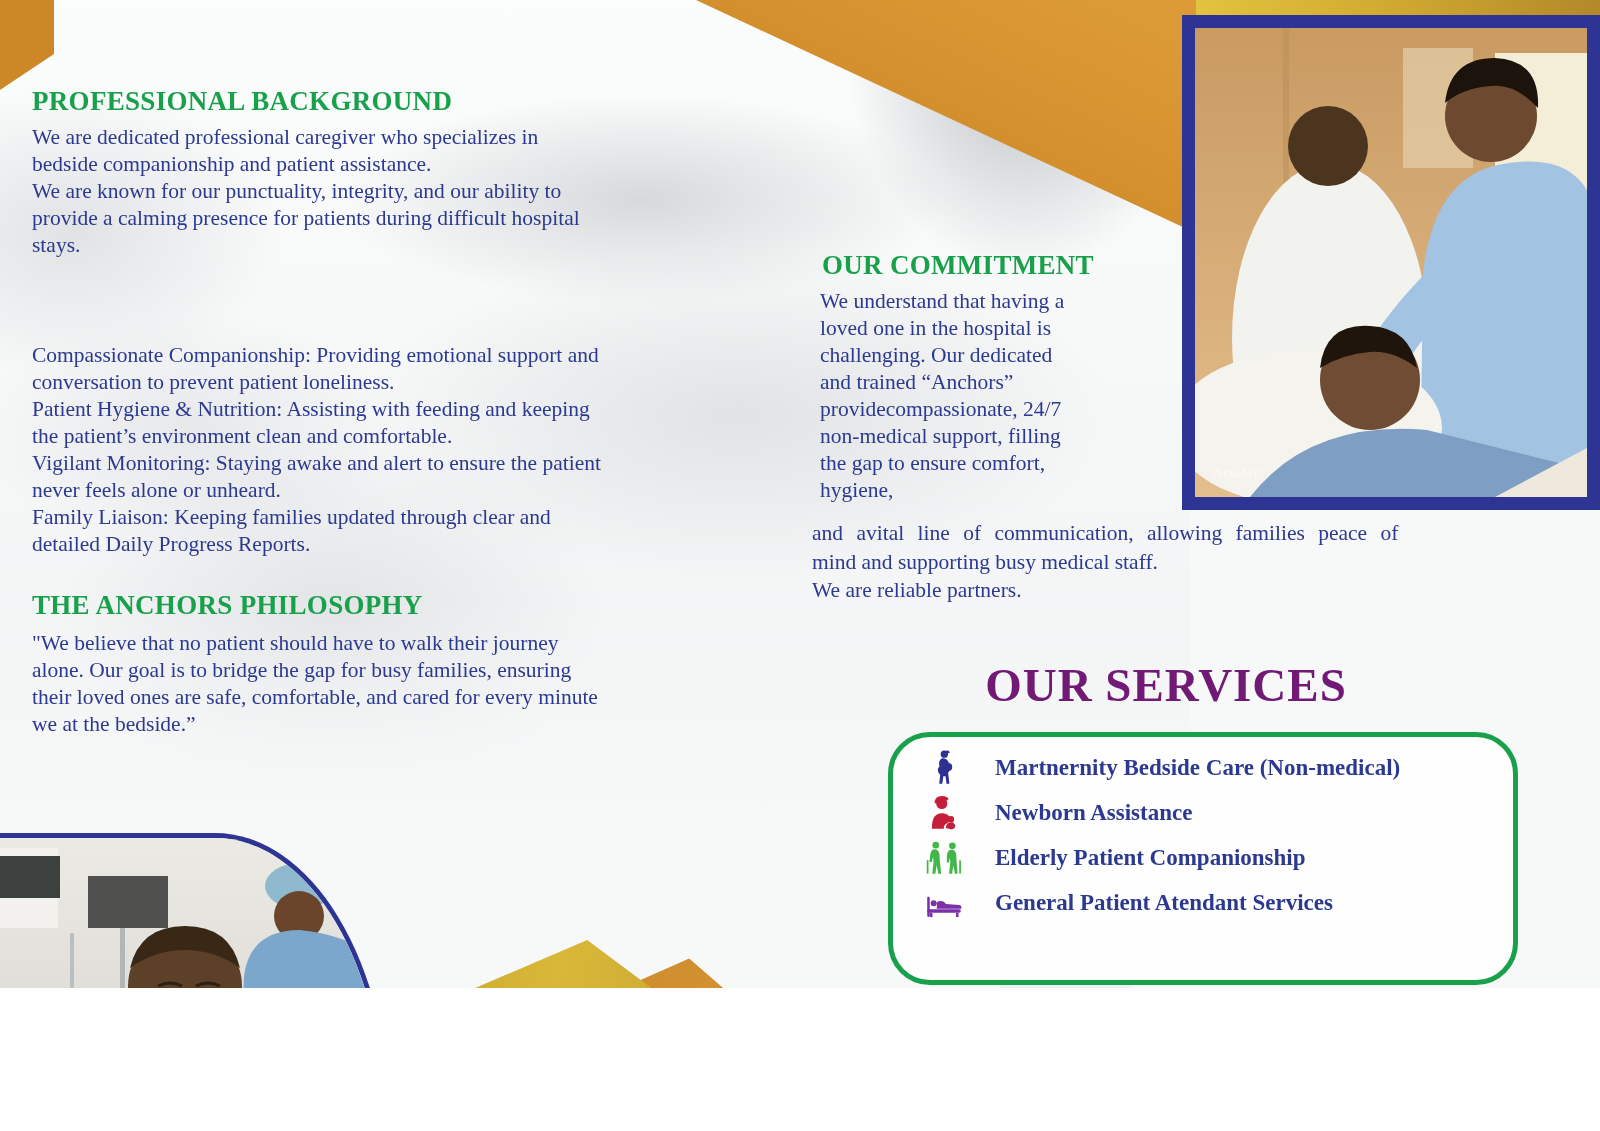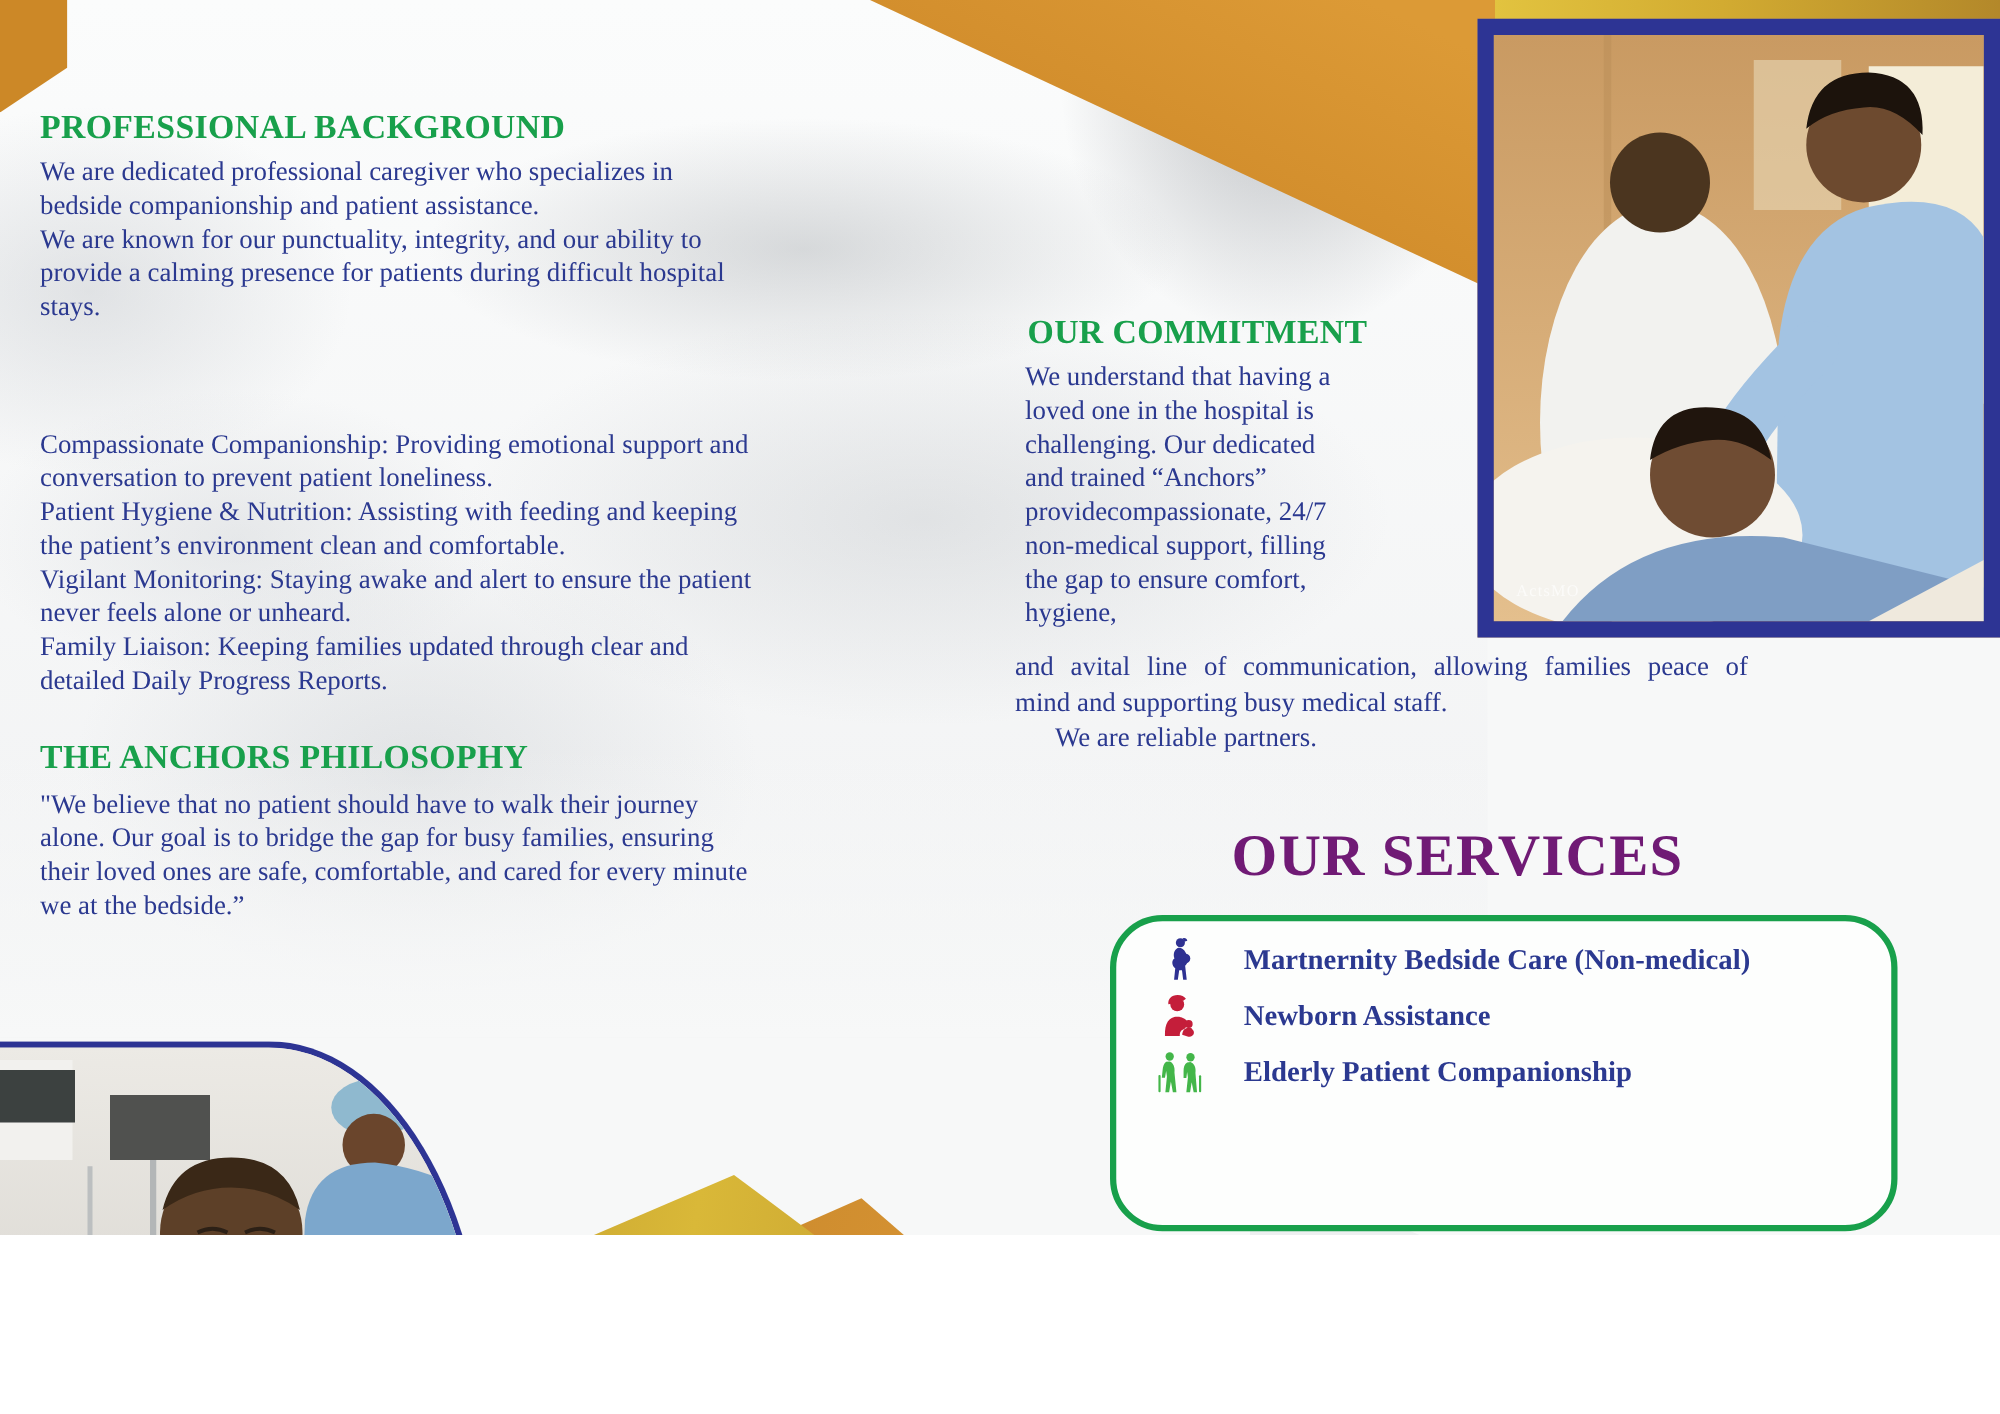--- a/index.html
+++ b/index.html
@@ -152,21 +152,21 @@
 loved one in the hospital is
 challenging. Our dedicated
 and trained “Anchors”
  providecompassionate, 24/7
 non-medical support, filling
 the gap to ensure comfort,
 hygiene,</div>
 
   <div class="cont-line" style="left:812px;top:549px;">mind and  supporting busy medical staff.</div>
   <div class="cont-line cont-justified" style="left:812px;top:520px;"> and avital line of communication, allowing families peace of</div>
-  <div class="cont-line" style="left:812px;top:577px;margin-left:32px;">We are reliable partners.</div>
+  <div class="cont-line" style="left:812px;top:577px;">We are reliable partners.</div>
 
   <div class="services-title">OUR SERVICES</div>
   <div class="services-box"></div>
 
   <div class="svc-list">
 
     <div class="svc-row">
       <span class="svc-icon">
         <svg viewBox="0 0 24 24" fill="#2e3192">
           <path d="M13.3 1.0 q2.0 -0.5 2.4 1.3 l-1.5 0.5 z"></path>
@@ -199,20 +199,33 @@
           <rect x="1.1" y="13.2" width="1.1" height="8.8" rx="0.5"></rect>
           <circle cx="17.3" cy="4.3" r="2.1"></circle>
           <path d="M15.6 6.9 C14.2 7.7 13.8 9.4 13.8 11.2 L13.8 14.8 H15.2 L15.6 11.8 L16 14.4 L15.2 22 H17.1 L17.9 16.9 L18.9 22 H20.6 L19.8 12.2 C20.2 9.6 19.2 7.4 17.3 6.7 Z"></path>
           <rect x="21.6" y="13.4" width="1.1" height="8.6" rx="0.5"></rect>
         </svg>
       </span>
       <span class="svc-label">Elderly Patient Companionship</span>
     </div>
 
 
+    <div class="svc-row">
+      <span class="svc-icon">
+        <svg viewBox="0 0 24 24" fill="#7b2fa8">
+          <rect x="1.4" y="8.0" width="1.6" height="12.8" rx="0.7"></rect>
+          <circle cx="5.5" cy="12.2" r="1.9"></circle>
+          <path d="M7.6 11.4 c2.6-1.3 4.4-.6 5.6 1.2 l8.4 .6 c.9 .1 1.4 .8 1.4 1.6 v.9 H7.4 Z"></path>
+          <rect x="1.4" y="15.9" width="21.2" height="2.2" rx="1"></rect>
+          <rect x="3.1" y="18.3" width="1.6" height="2.6"></rect>
+          <rect x="19.6" y="18.3" width="1.6" height="2.6"></rect>
+        </svg>
+      </span>
+      <span class="svc-label">General Patient Atendant Services</span>
+    </div>
 
   </div>
 
   <div class="photo-tr">
     <svg viewBox="0 0 392 469" preserveAspectRatio="none">
       <defs>
         <linearGradient id="wallg" x1="0" y1="0" x2="0" y2="1">
           <stop offset="0" stop-color="#c99a62"></stop>
             <stop offset="1" stop-color="#e4bf8d"></stop>
         </linearGradient>

